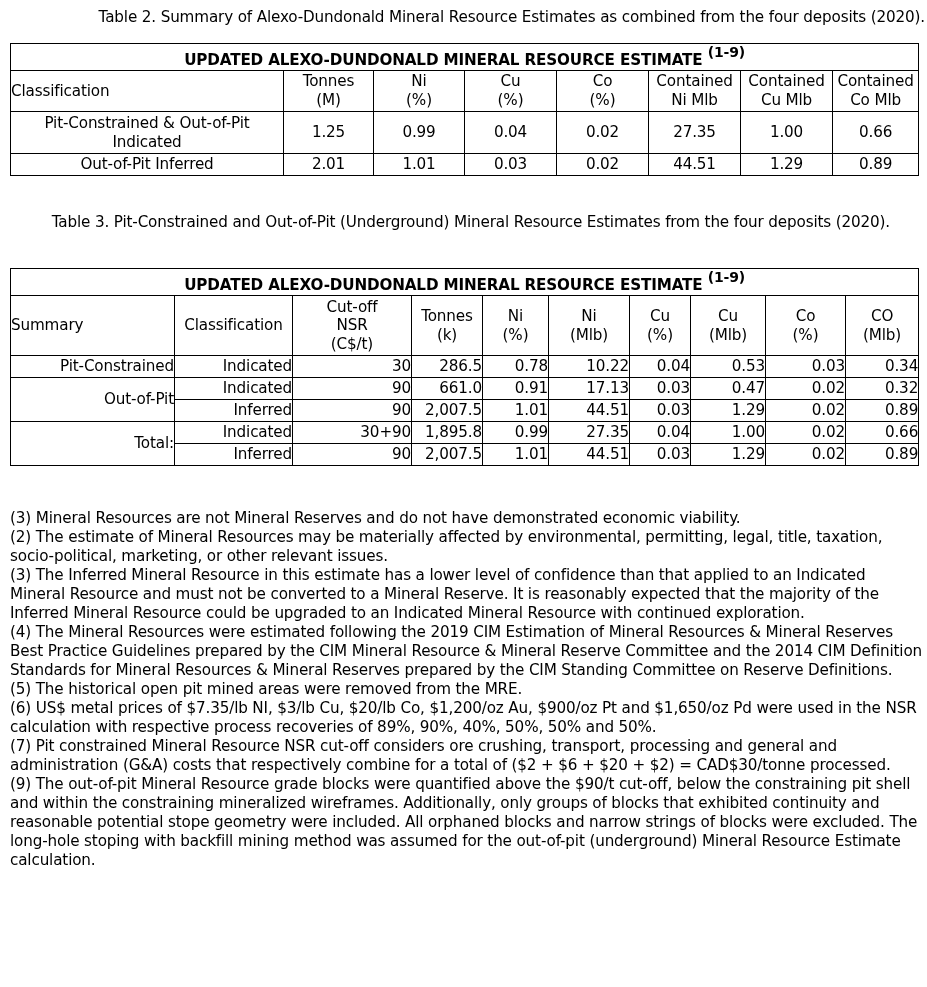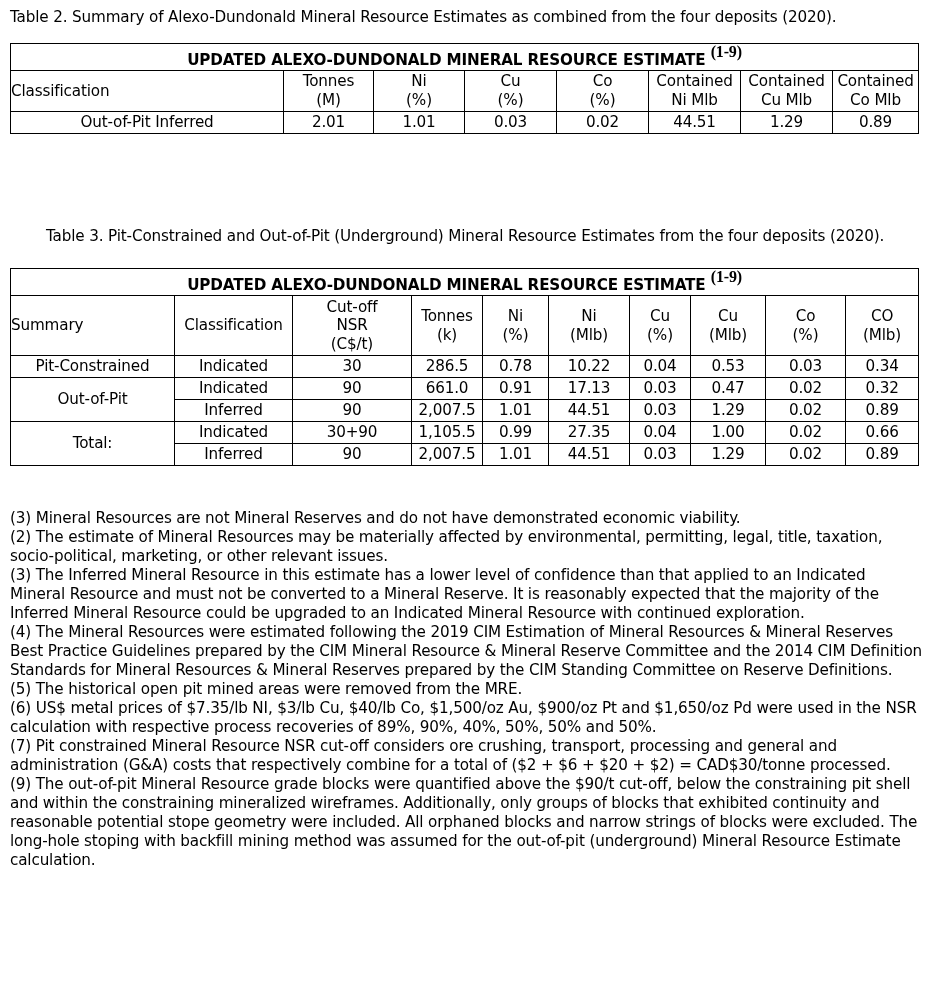--- a/index.html
+++ b/index.html
@@ -1,42 +1,42 @@
 <!DOCTYPE html>
 <html><head>
   <meta charset="utf-8">
   <style>
     html, body { margin: 0; padding: 0; background: #ffffff; }
     body {
       width: 927px; height: 987px; overflow: hidden; position: relative;
       font-family: "DejaVu Sans", sans-serif; color: #000;
       font-size: 15.2px; letter-spacing: -0.15px;
     }
-    .caption { position: absolute; left: 10px; margin: 0; line-height: 19px; }
+    .caption { position: absolute; left: 10px; margin: 0; line-height: 19px; text-align: right; }
     #cap2 { top: 8px; width: 915px; }
-    #cap3 { top: 227px; width: 880px; margin-left: 36px; }
+    #cap3 { top: 213px; width: 880px; }
     table {
       position: absolute; left: 10px; border-collapse: collapse;
       table-layout: fixed;
     }
     td, th {
       border: 1px solid #000; padding: 0; text-align: center;
       line-height: 18.6px; font-weight: normal; vertical-align: middle;
       white-space: nowrap;
     }
     th.title { font-weight: bold; height: 26px; padding-left: 0; }
-    th.title sup { font-size: 16px; position: relative; top: -2px; font-family: Liberation Serif, serif; }
+    th.title sup { font-size: 14px; position: relative; top: -2px; }
     .left { text-align: left; }
     #t2 { top: 43px; width: 909px; }
     #t2 tr.hdr td { height: 40px; }
     #t2 tr.r1 td { height: 41px; }
     #t2 tr.r2 td { height: 21px; }
     #t3 { top: 268px; width: 909px; }
     #t3 tr.hdr td { height: 59px; }
-    #t3 tr.dr td { height: 21px; }
+    #t3 tr.dr td { height: 21px; text-align: right; }
     #notes {
       position: absolute; left: 10px; top: 509px; width: 915px;
       line-height: 19px; margin: 0;
     }
     #notes p { margin: 0; }
   </style>
 </head>
 <body>
 
 <p class="caption" id="cap2">Table 2. Summary of Alexo-Dundonald Mineral Resource Estimates as combined from the four deposits (2020).</p>
@@ -61,20 +61,30 @@
   </tr>
   <tr class="hdr">
     <td class="left"><span>Classification</span></td>
     <td><span>Tonnes</span><br><span>(M)</span></td>
     <td><span>Ni</span><br><span>(%)</span></td>
     <td><span>Cu</span><br><span>(%)</span></td>
     <td><span>Co</span><br><span>(%)</span></td>
     <td><span>Contained</span><br><span>Ni Mlb</span></td>
     <td><span>Contained</span><br><span>Cu Mlb</span></td>
     <td><span>Contained</span><br><span>Co Mlb</span></td>
+  </tr>
+  <tr class="r1">
+    <td><span>Pit-Constrained &amp; Out-of-Pit</span><br><span>Indicated</span></td>
+    <td>1.25</td>
+    <td>0.99</td>
+    <td>0.04</td>
+    <td>0.02</td>
+    <td>27.35</td>
+    <td>1.00</td>
+    <td>0.66</td>
   </tr>
   <tr class="r2">
     <td>Out-of-Pit Inferred</td>
     <td>2.01</td>
     <td>1.01</td>
     <td>0.03</td>
     <td>0.02</td>
     <td>44.51</td>
     <td>1.29</td>
     <td>0.89</td>
@@ -151,21 +161,21 @@
     <td>0.03</td>
     <td>1.29</td>
     <td>0.02</td>
     <td>0.89</td>
   </tr>
 
   <tr class="dr">
     <td rowspan="2">Total:</td>
     <td>Indicated</td>
     <td>30+90</td>
-    <td>1,105.5</td>
+    <td>1,895.8</td>
     <td>0.99</td>
     <td>27.35</td>
     <td>0.04</td>
     <td>1.00</td>
     <td>0.02</td>
     <td>0.66</td>
   </tr>
   <tr class="dr">
     <td>Inferred</td>
     <td>90</td>
@@ -179,16 +189,16 @@
   </tr>
 </tbody>
   </table>
 
 <div id="notes">
   <p>(3) Mineral Resources are not Mineral Reserves and do not have demonstrated economic viability.</p>
   <p>(2) The estimate of Mineral Resources may be materially affected by environmental, permitting, legal, title, taxation, socio-political, marketing, or other relevant issues.</p>
   <p>(3) The Inferred Mineral Resource in this estimate has a lower level of confidence than that applied to an Indicated Mineral Resource and must not be converted to a Mineral Reserve. It is reasonably expected that the majority of the Inferred Mineral Resource could be upgraded to an Indicated Mineral Resource with continued exploration.</p>
   <p>(4) The Mineral Resources were estimated following the 2019 CIM Estimation of Mineral Resources &amp; Mineral Reserves Best Practice Guidelines prepared by the CIM Mineral Resource &amp; Mineral Reserve Committee and the 2014 CIM Definition Standards for Mineral Resources &amp; Mineral Reserves prepared by the CIM Standing Committee on Reserve Definitions.</p>
   <p>(5) The historical open pit mined areas were removed from the MRE.</p>
-  <p>(6) US$ metal prices of $7.35/lb NI, $3/lb Cu, $40/lb Co, $1,500/oz Au, $900/oz Pt and $1,650/oz Pd were used in the NSR calculation with respective process recoveries of 89%, 90%, 40%, 50%, 50% and 50%.</p>
+  <p>(6) US$ metal prices of $7.35/lb NI, $3/lb Cu, $20/lb Co, $1,200/oz Au, $900/oz Pt and $1,650/oz Pd were used in the NSR calculation with respective process recoveries of 89%, 90%, 40%, 50%, 50% and 50%.</p>
   <p>(7) Pit constrained Mineral Resource NSR cut-off considers ore crushing, transport, processing and general and administration (G&amp;A) costs that respectively combine for a total of ($2 + $6 + $20 + $2) = CAD$30/tonne processed.</p>
   <p>(9) The out-of-pit Mineral Resource grade blocks were quantified above the $90/t cut-off, below the constraining pit shell and within the constraining mineralized wireframes. Additionally, only groups of blocks that exhibited continuity and reasonable potential stope geometry were included. All orphaned blocks and narrow strings of blocks were excluded. The long-hole stoping with backfill mining method was assumed for the out-of-pit (underground) Mineral Resource Estimate calculation.</p>
 </div>
 
 </body></html>

